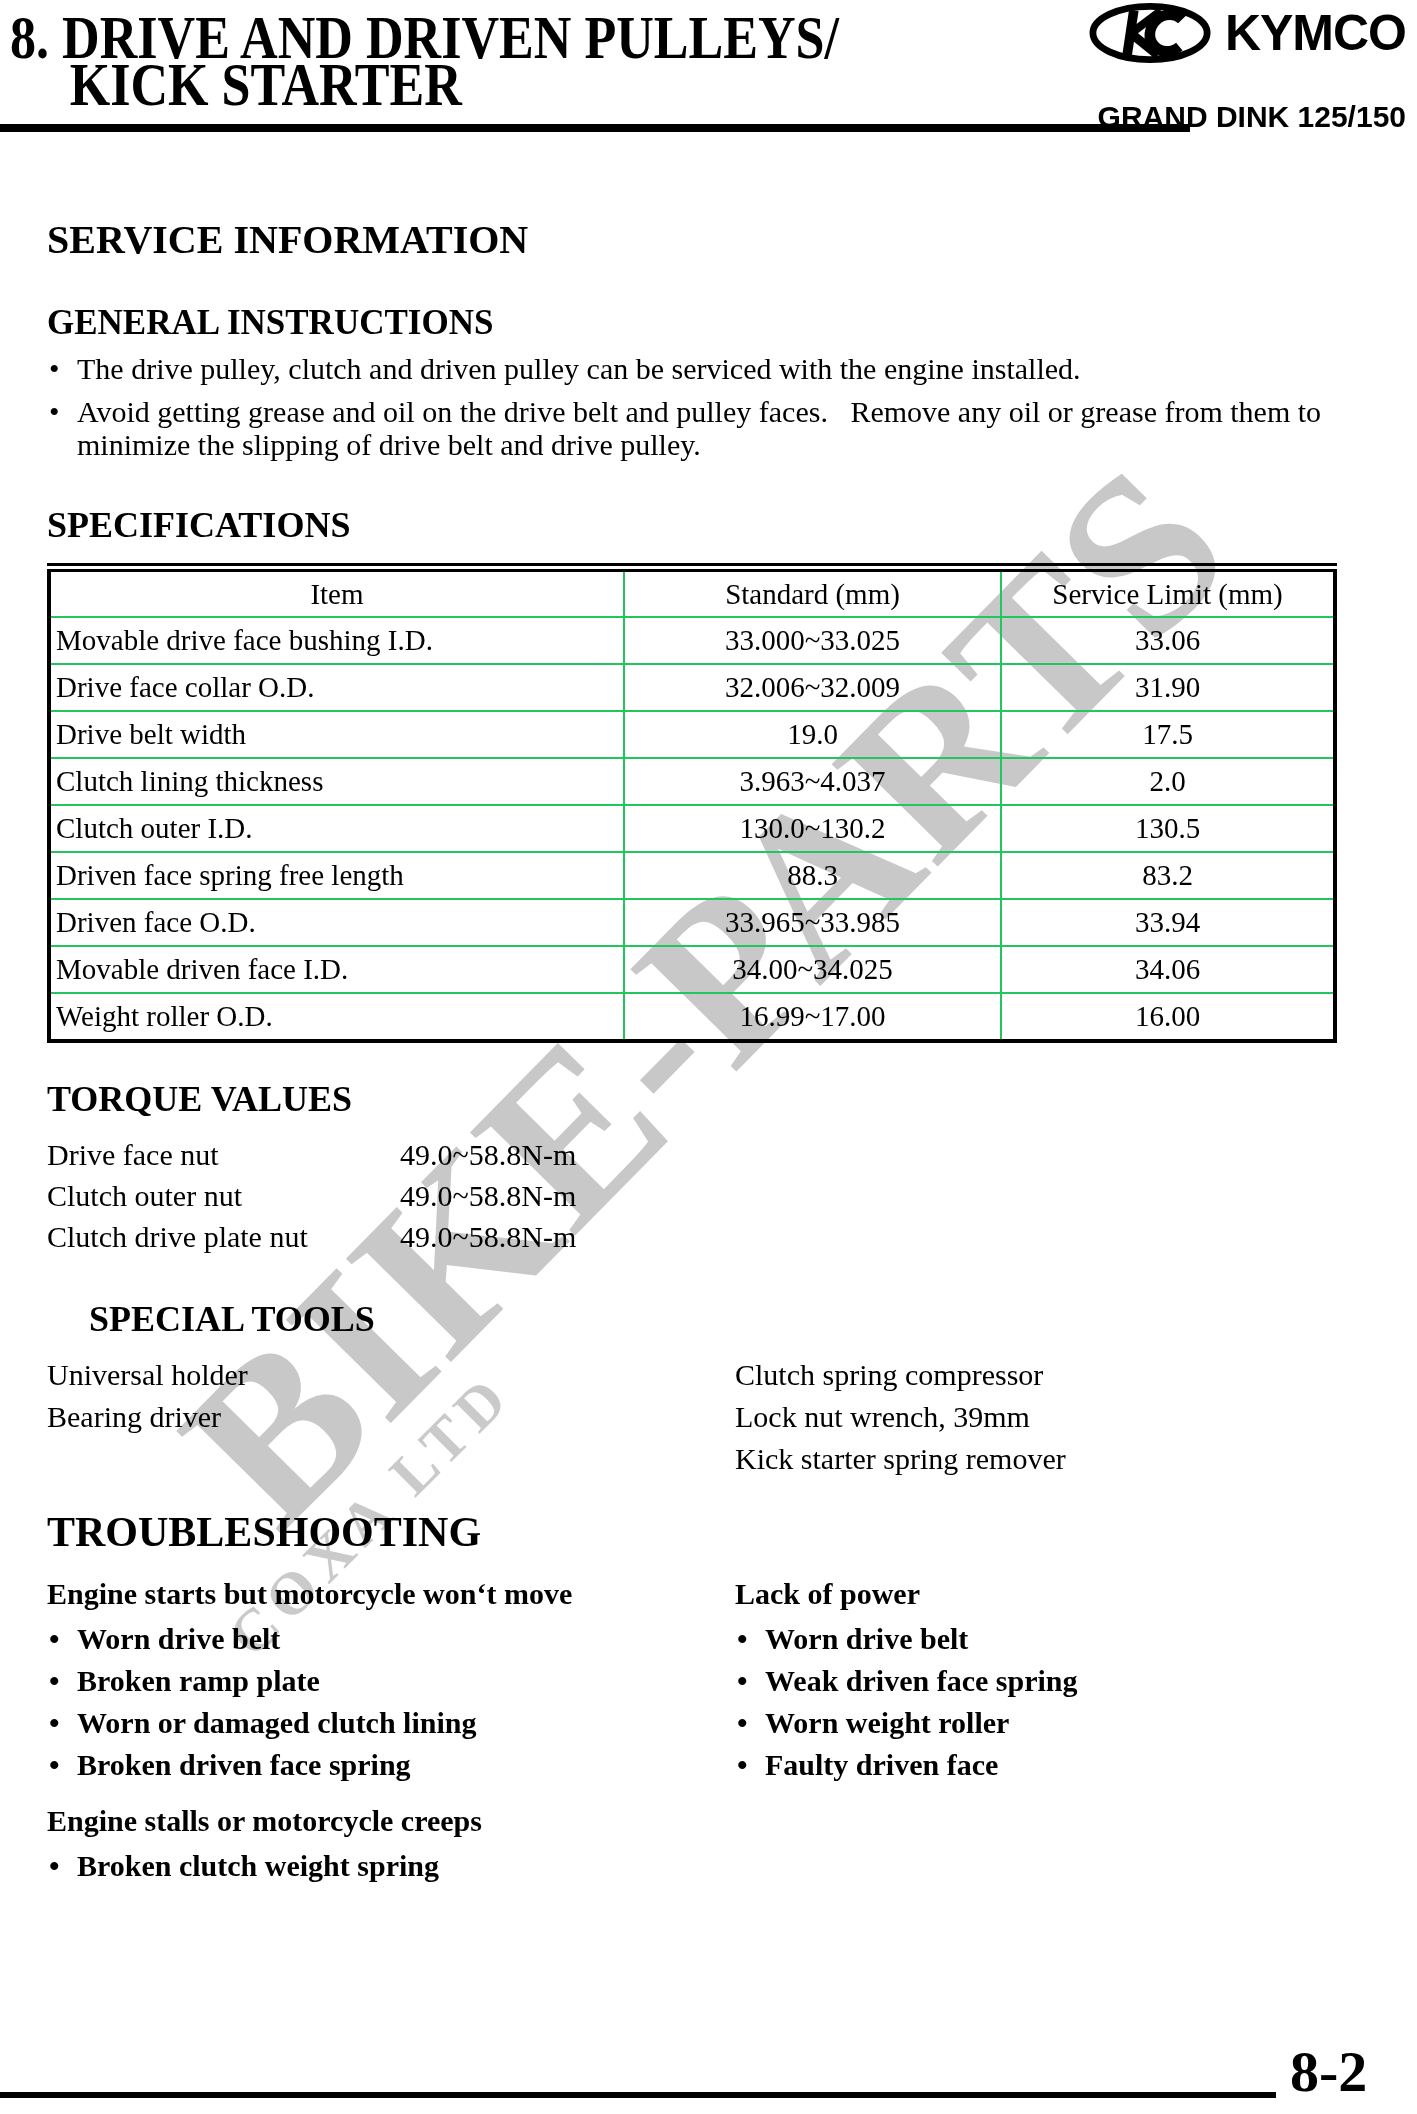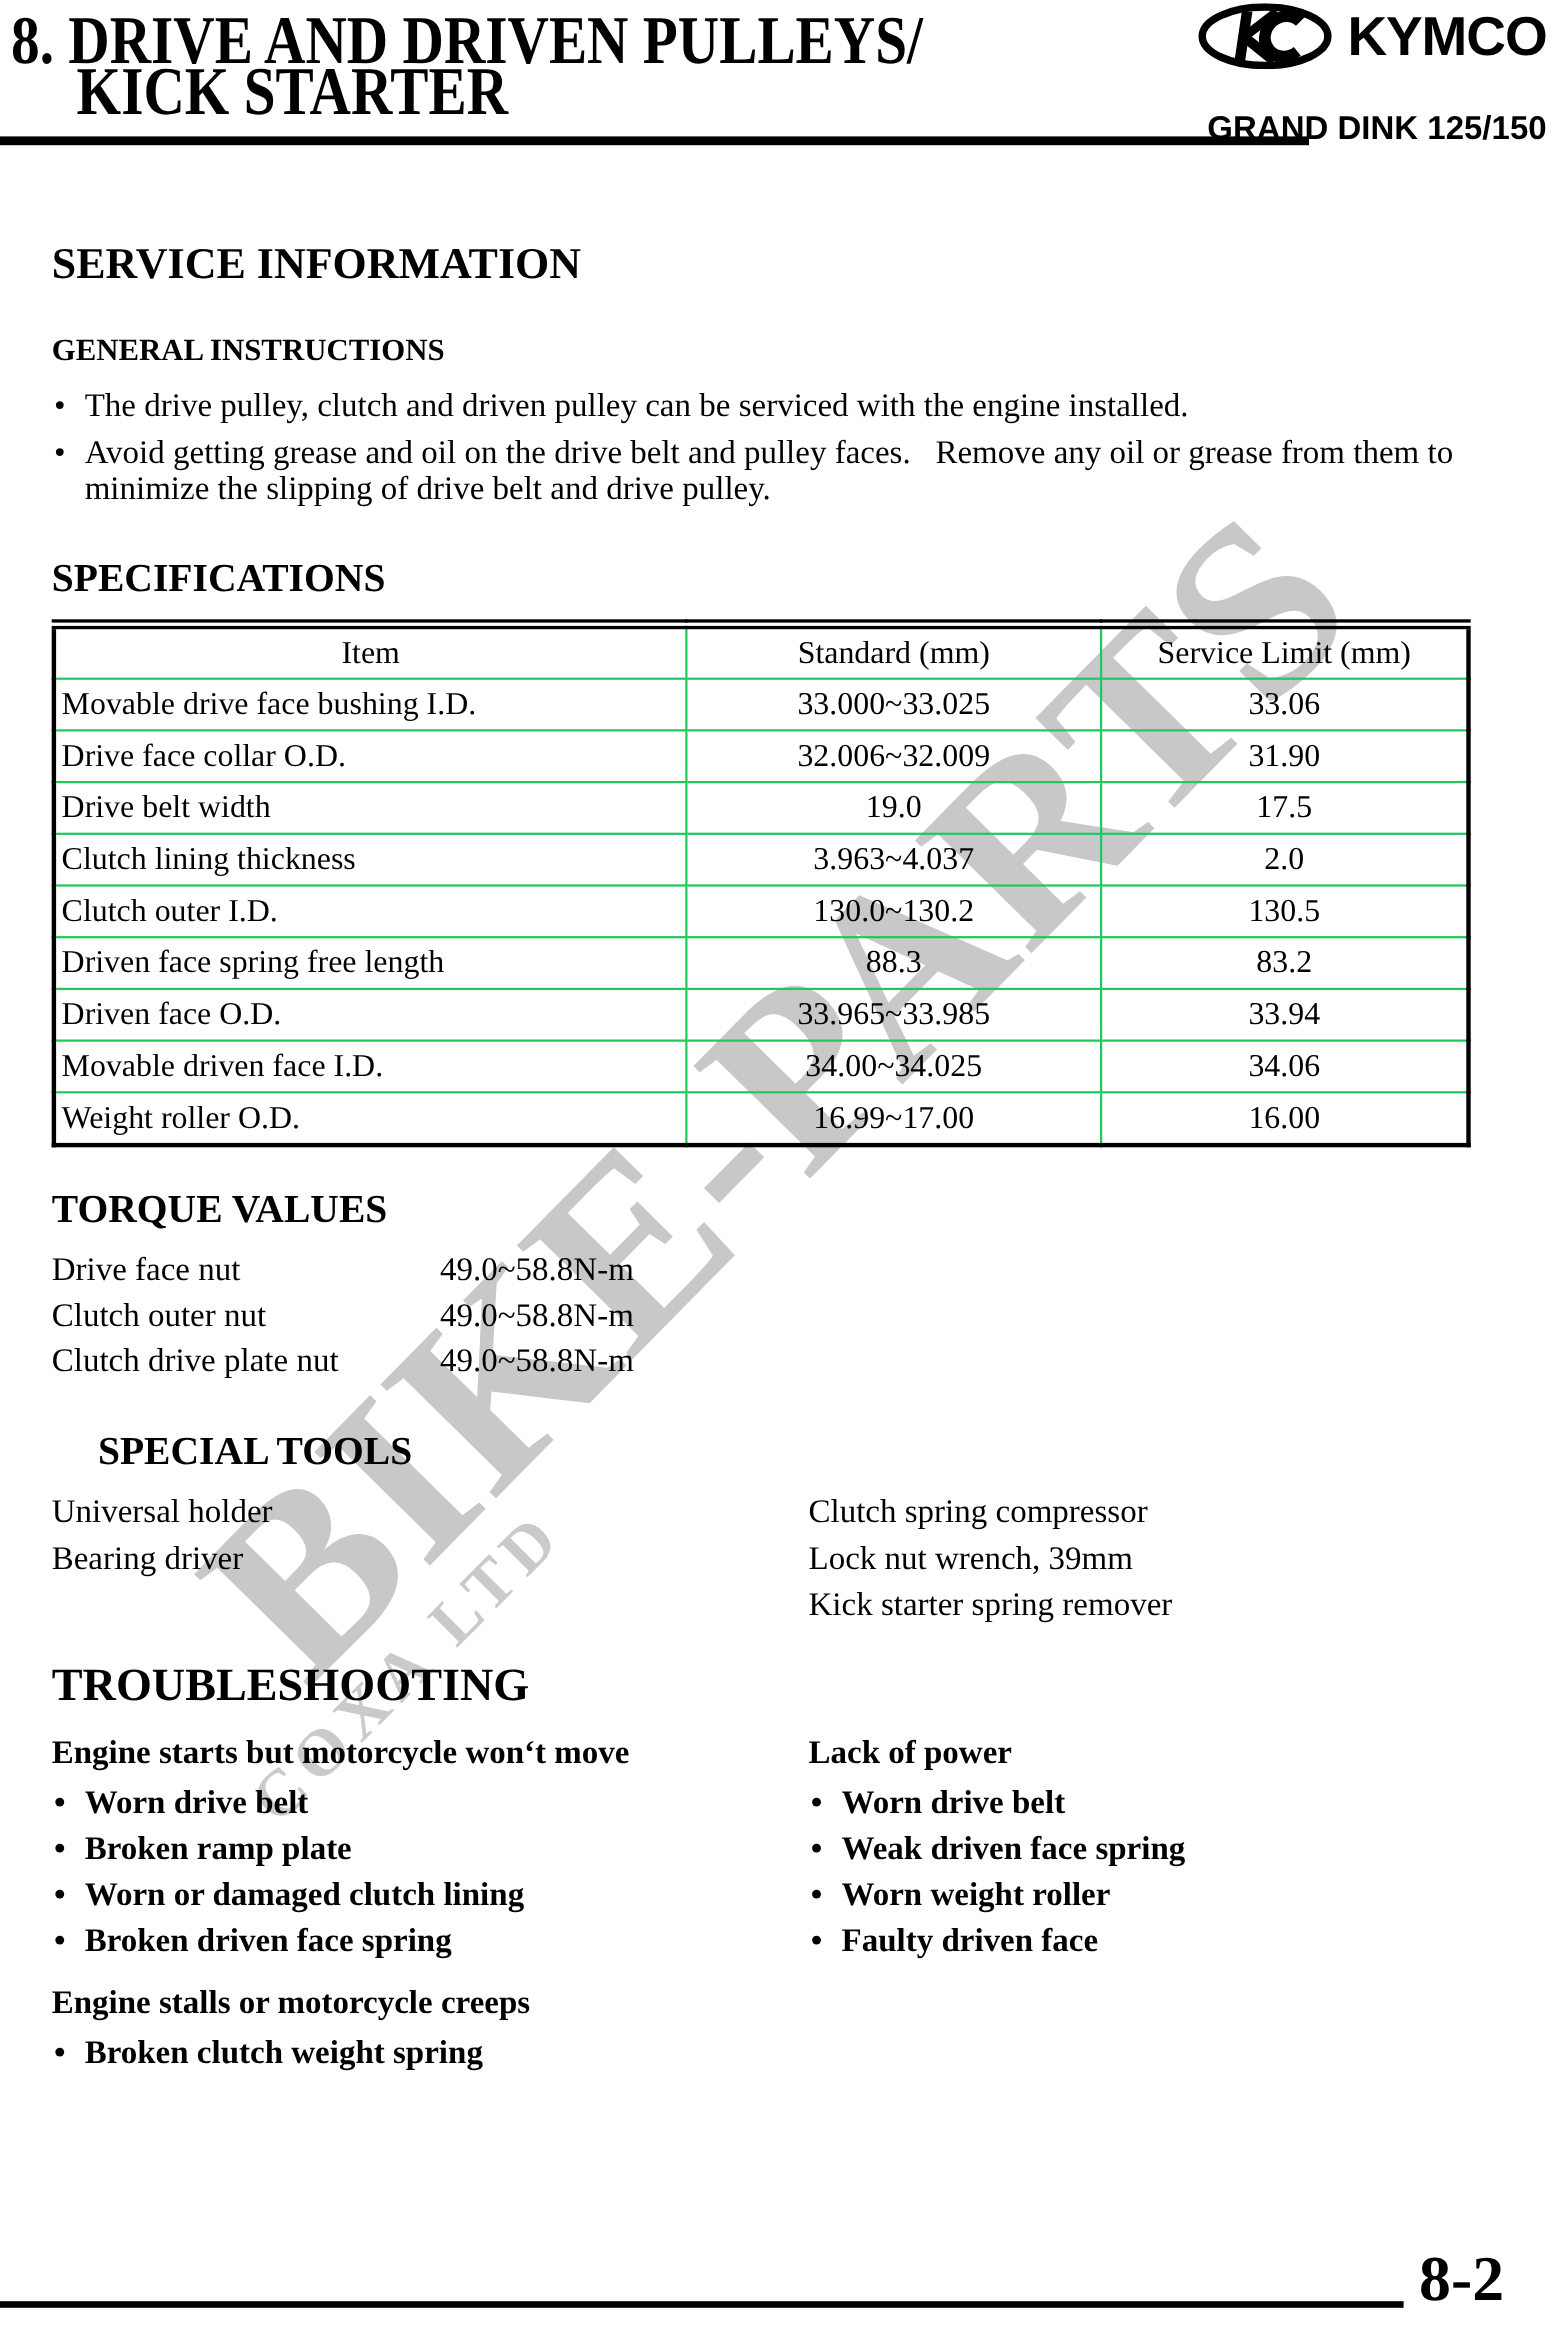--- a/index.html
+++ b/index.html
@@ -31,21 +31,21 @@
   .title-line2 { margin-left:71px; }
   .logo-block { position:absolute; left:1050px; top:2px; width:356px; }
   .logo-row { display:flex; align-items:center; justify-content:flex-end; gap:10px; height:62px; }
   .logo-svg { width:128px; height:60px; }
   .brand-text { font-family:"Liberation Sans", sans-serif; font-weight:bold; font-size:50px; letter-spacing:-1px; }
   .model-text { font-family:"Liberation Sans", sans-serif; font-weight:bold; font-size:30px; text-align:right; margin-top:36px; }
   .header-rule { position:absolute; left:0; top:124px; width:1190px; height:8px; background:#000; }
   
   .h1 { position:absolute; left:47px; font-weight:bold; }
   .h-service  { top:216px; font-size:40px; }
-  .h-general  { top:303px; font-size:28px; }
+  .h-general  { top:303px; font-size:35px; }
   .h-spec     { top:504px; font-size:36px; }
   .h-torque   { top:1078px; font-size:36px; }
   .h-tools    { top:1298px; font-size:36px;margin-left:42px; }
   .h-trouble  { top:1508px; font-size:42px; }
   
   .gi-bullets { position:absolute; left:47px; top:352px; width:1330px; font-size:30px; }
   .blt { position:relative; padding-left:30px; line-height:33px; margin-bottom:10px; white-space:pre-wrap; }
   .blt::before { content:"•"; position:absolute; left:2px; top:0; }
   
   .spec-table {

